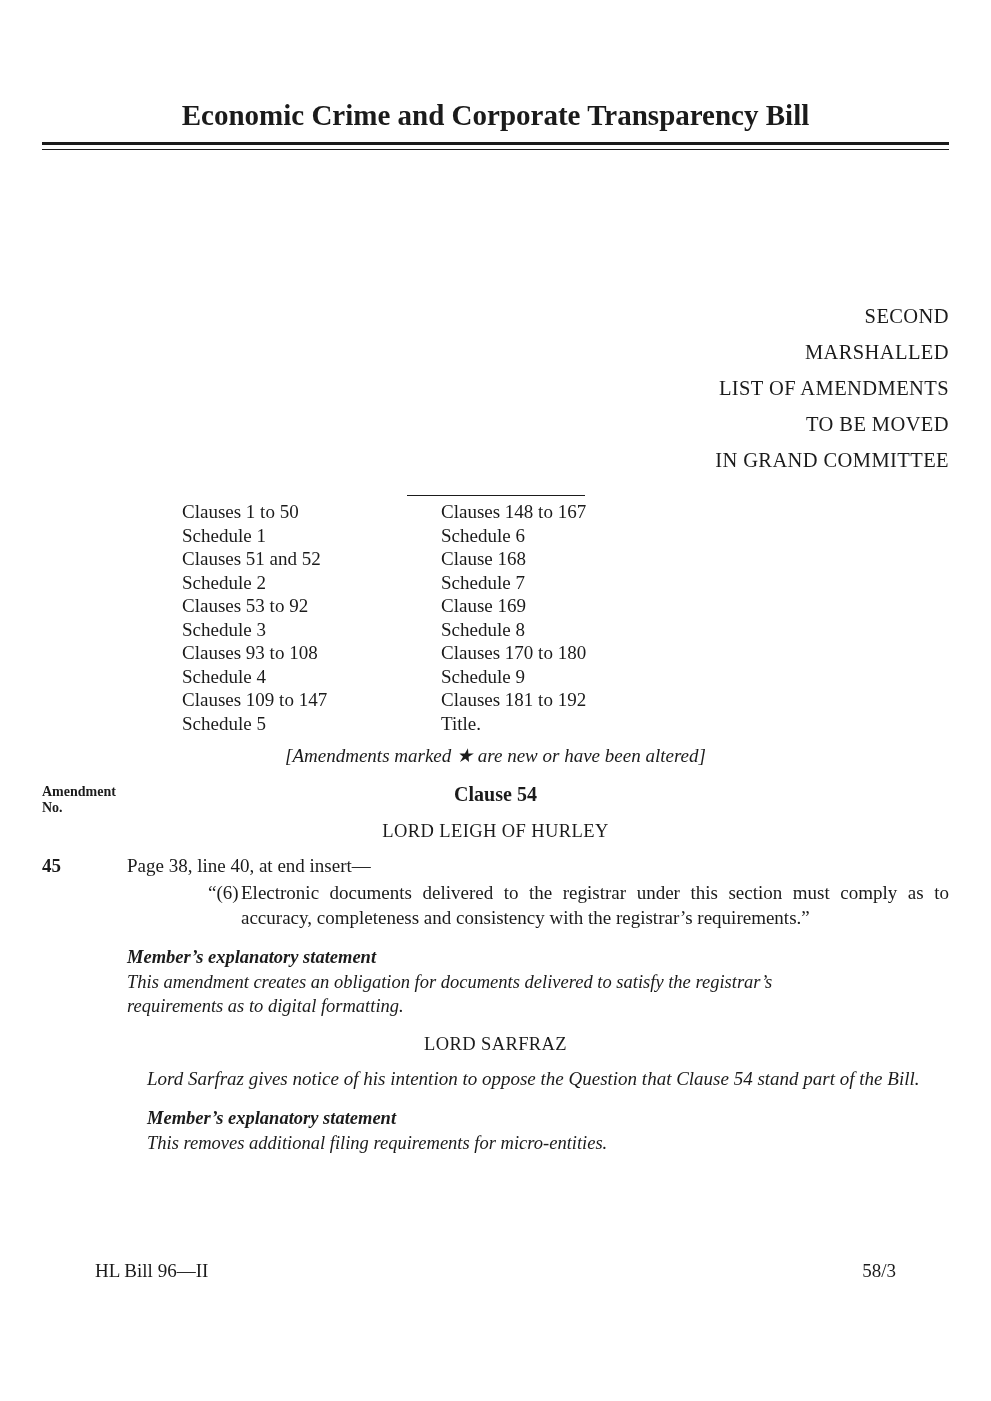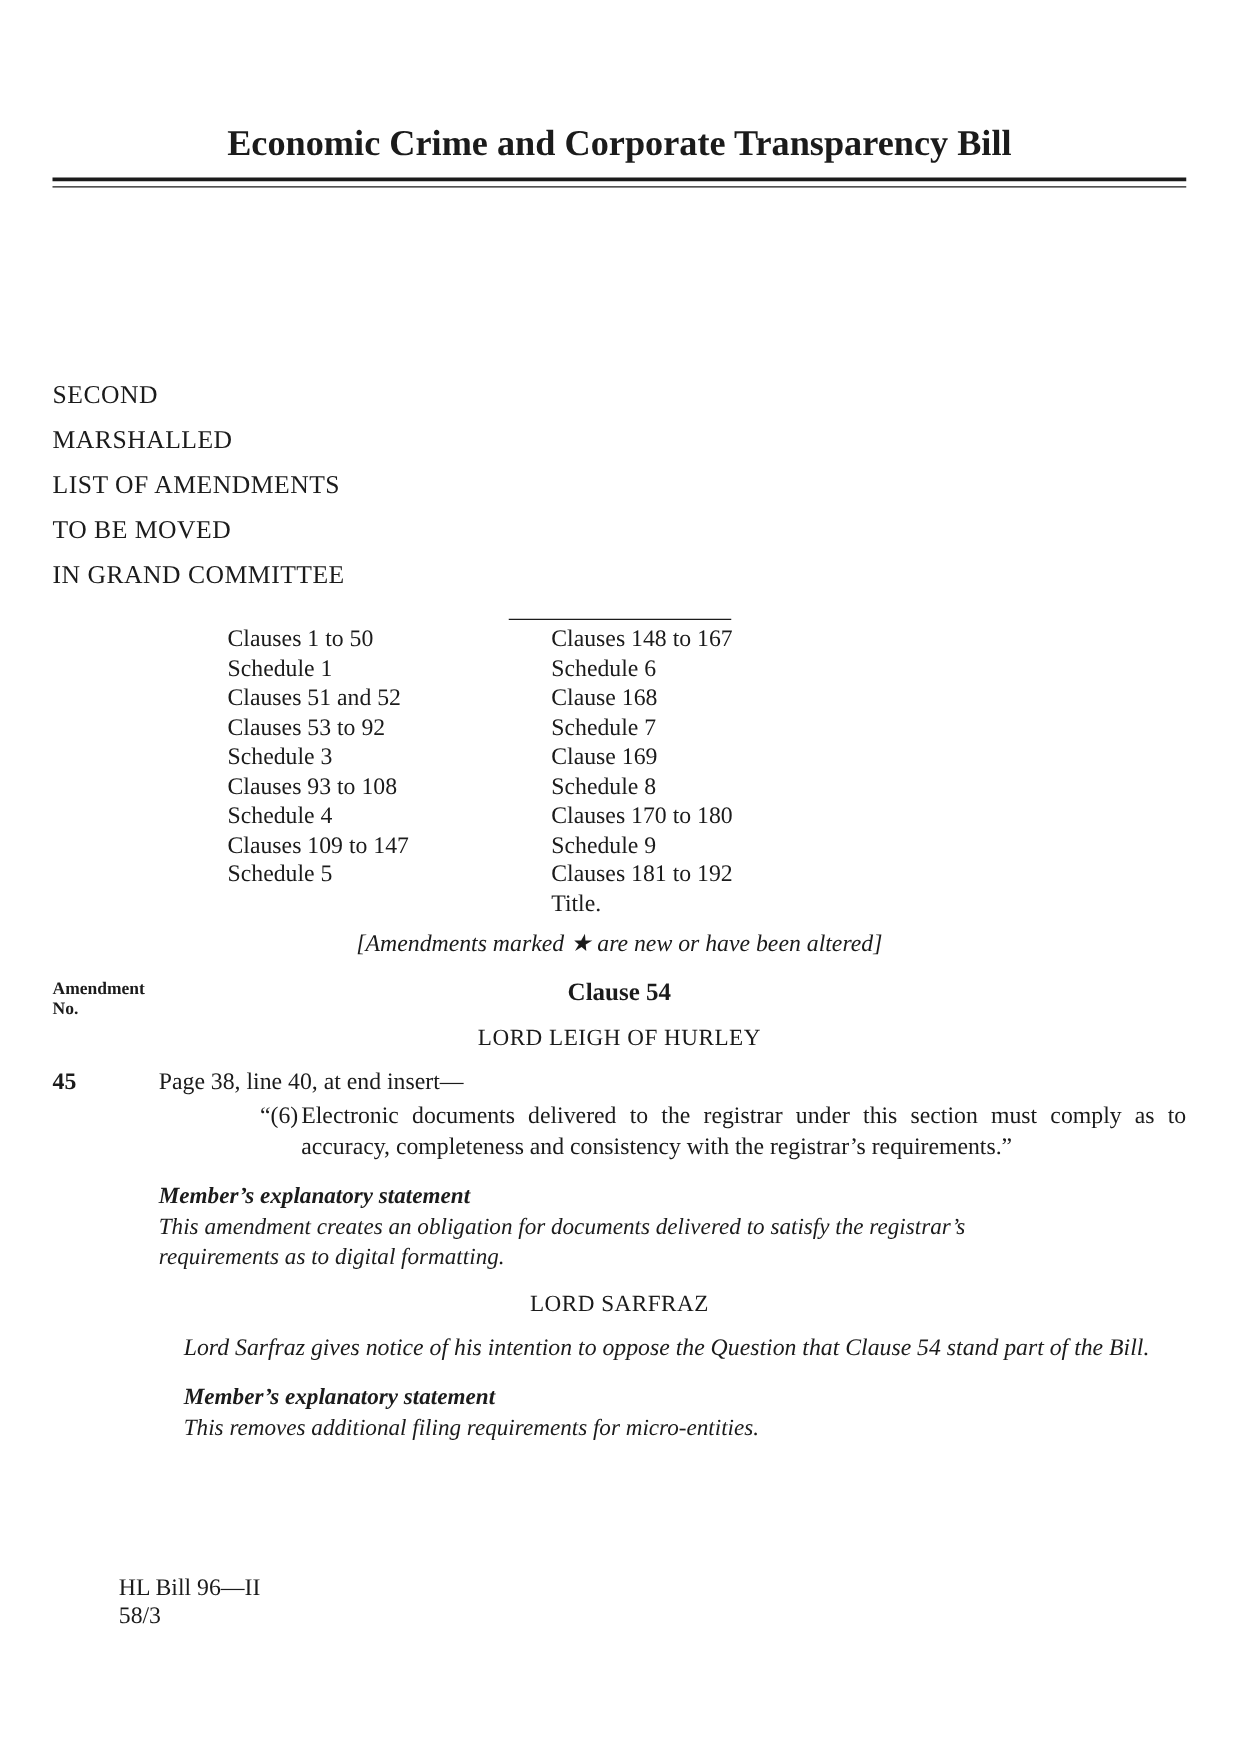--- a/index.html
+++ b/index.html
@@ -27,21 +27,21 @@
   }
   .title-rule {
     margin-top: 10px;
     height: 8px;
     border-top: 3px solid #1b1b1b;
     border-bottom: 1px solid #1b1b1b;
     box-sizing: border-box;
   }
   .heading-block {
     margin-top: 148px;
-    text-align: left;
+    text-align: right;
   }
   .heading-line {
     font-size: 20.5px;
     line-height: 36px;
     letter-spacing: 0.4px;
   }
   .short-rule {
     width: 178px;
     margin: 17px auto 0;
     border-top: 1.5px solid #1b1b1b;
@@ -156,21 +156,20 @@
   }
   .section-indent { margin-left: 105px; }
   .footer {
     position: absolute;
     left: 95px;
     right: 95px;
     top: 1260px;
     display: flex;
     justify-content: space-between;
     font-size: 19px;
-    flex-direction: column;
   }
 </style>
 </head>
 <body>
 
 <div class="page">
 
   <h1 class="title">Economic Crime and Corporate Transparency Bill</h1>
   <div class="title-rule"></div>
 
@@ -183,20 +182,21 @@
   </div>
 
   <div class="short-rule"></div>
 
 
   <div class="columns">
     <div class="col col-left">
       <div class="col-item">Clauses 1 to 50</div>
       <div class="col-item">Schedule 1</div>
       <div class="col-item">Clauses 51 and 52</div>
+      <div class="col-item">Schedule 2</div>
       <div class="col-item">Clauses 53 to 92</div>
       <div class="col-item">Schedule 3</div>
       <div class="col-item">Clauses 93 to 108</div>
       <div class="col-item">Schedule 4</div>
       <div class="col-item">Clauses 109 to 147</div>
       <div class="col-item">Schedule 5</div>
     </div>
     <div class="col col-right">
       <div class="col-item">Clauses 148 to 167</div>
       <div class="col-item">Schedule 6</div>

